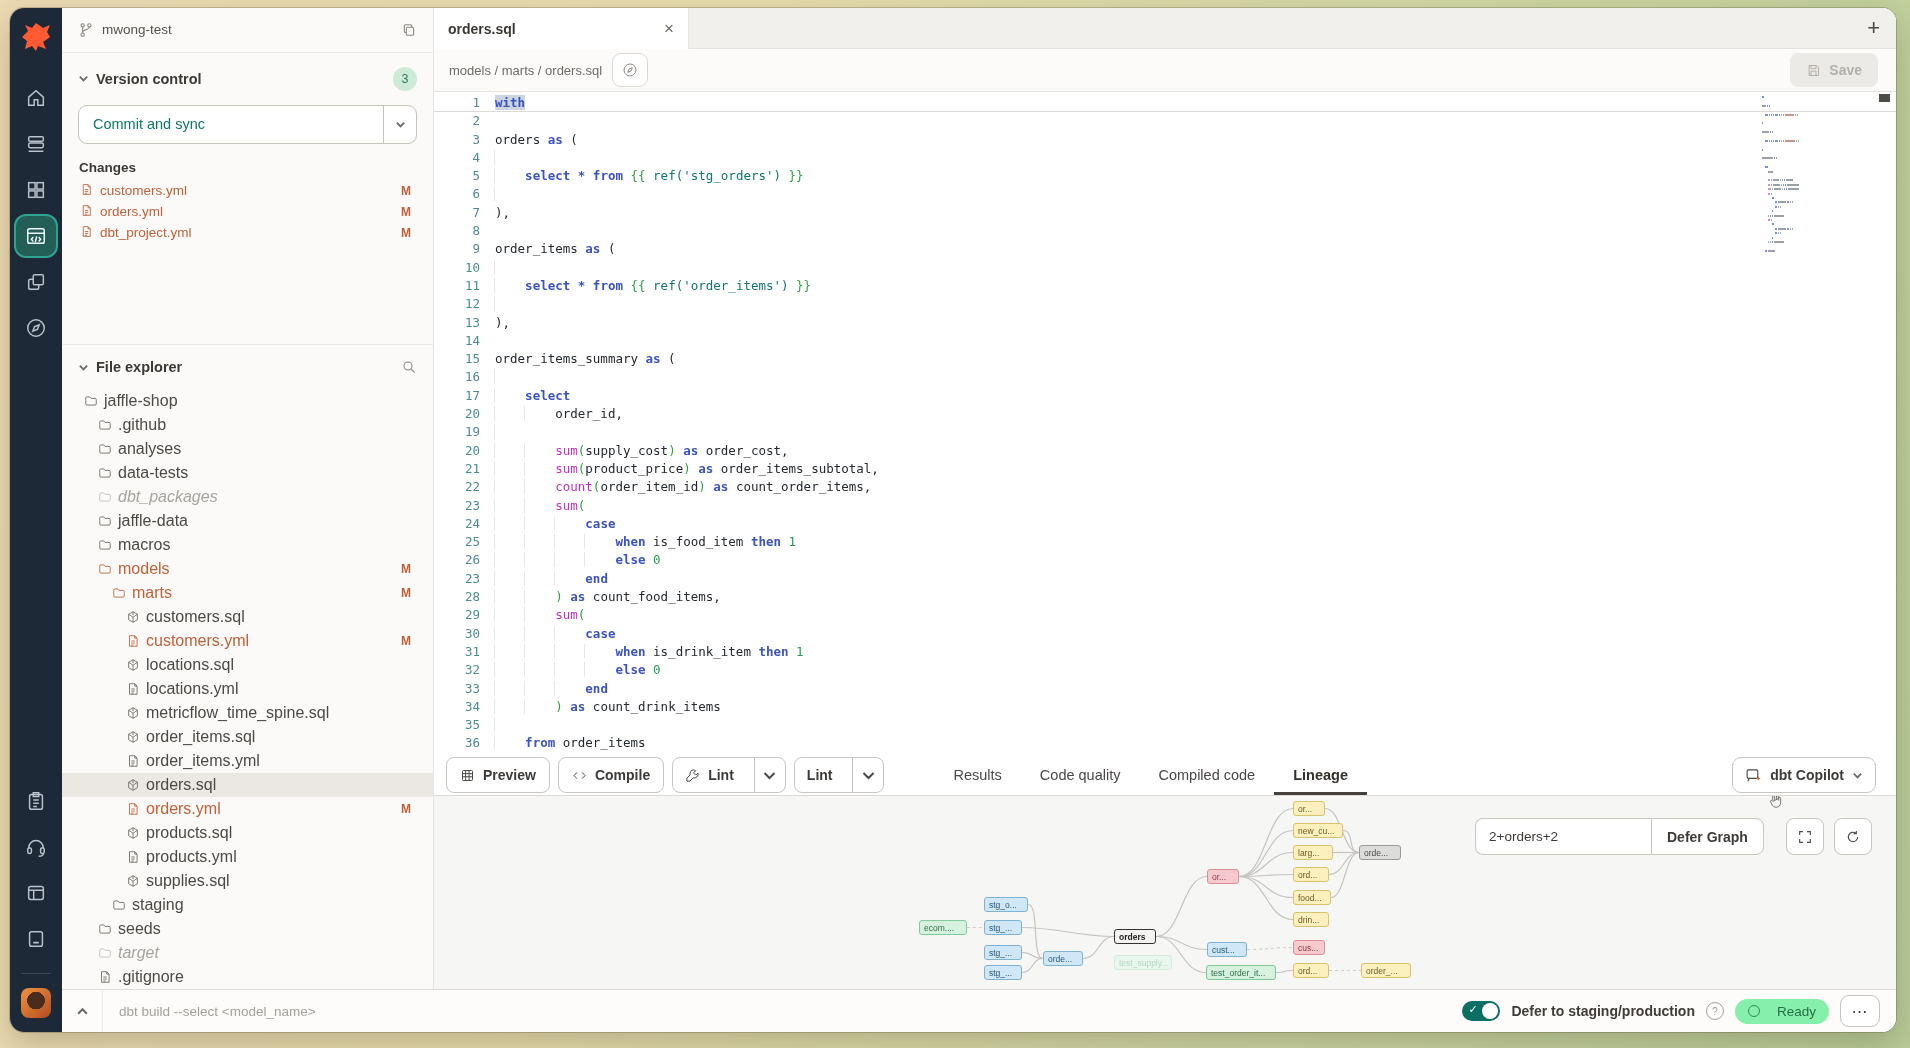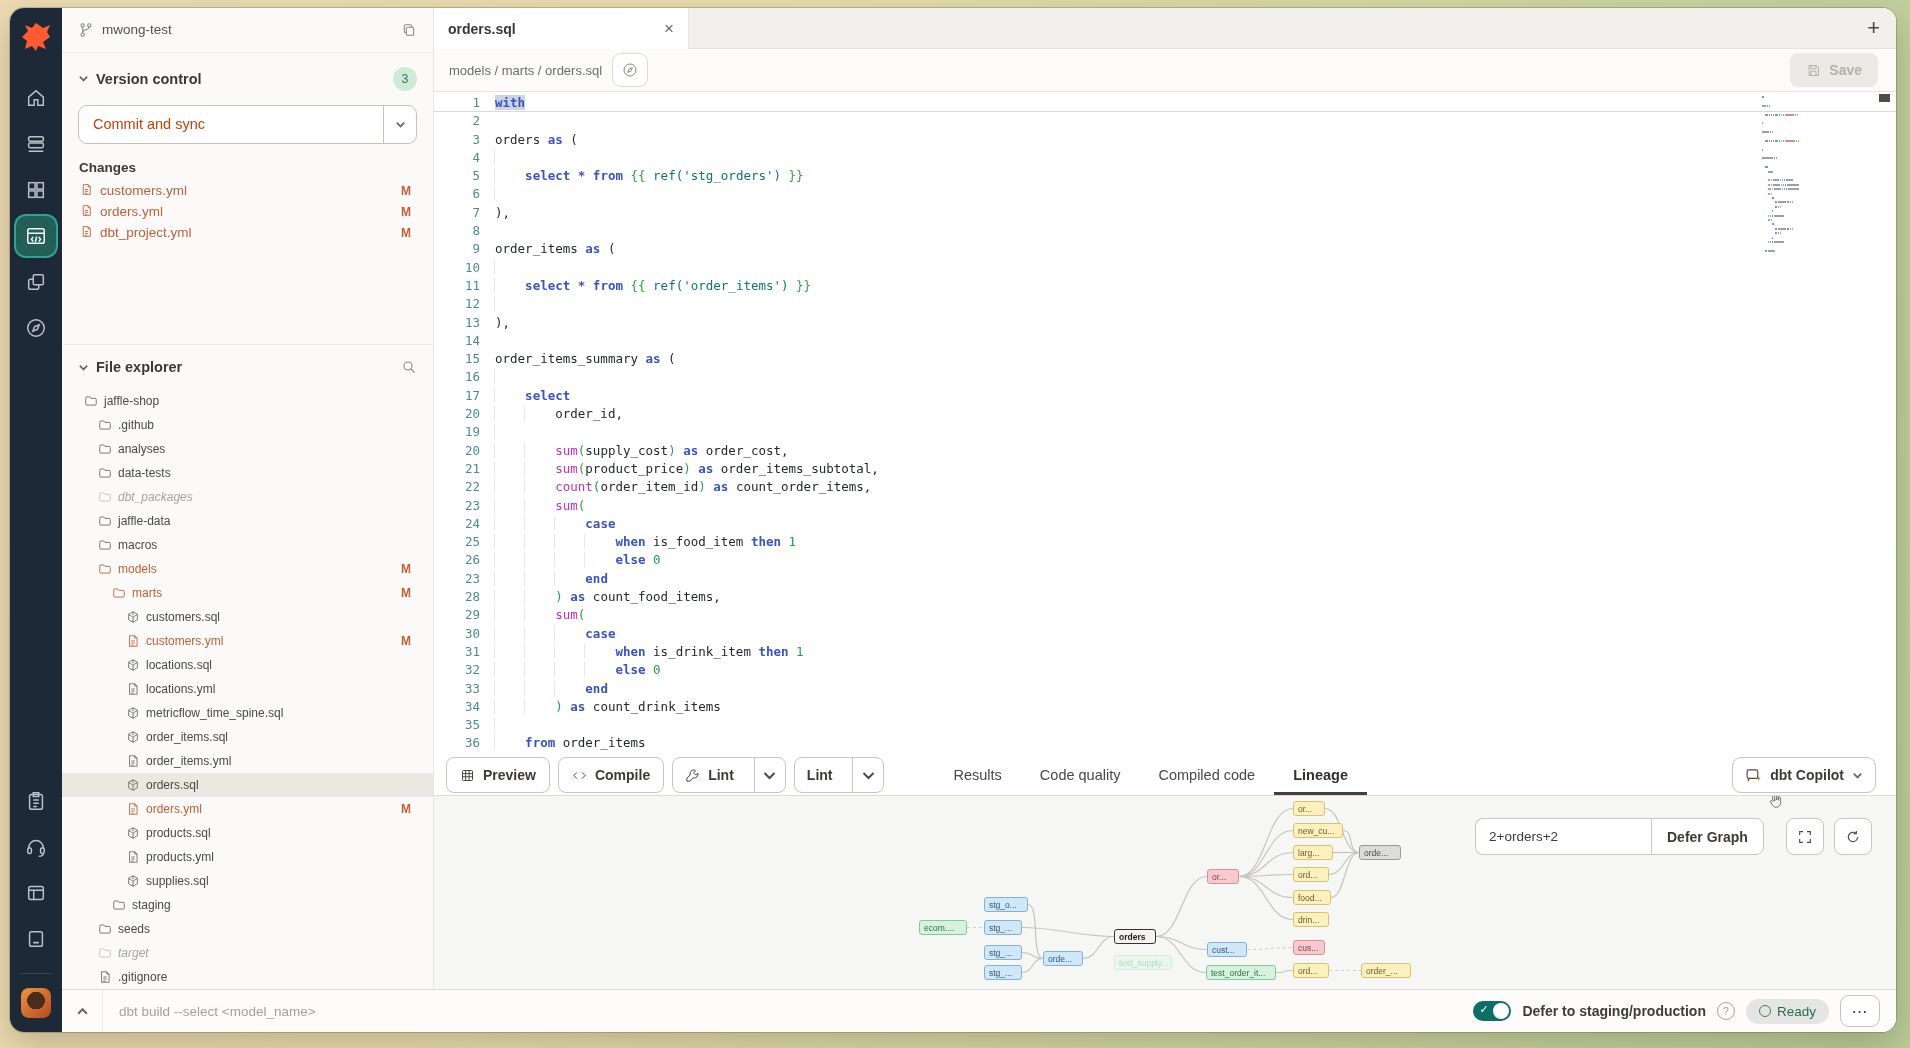--- a/index.html
+++ b/index.html
@@ -34,33 +34,33 @@
   .proj-row{height:44px;display:flex;align-items:center;padding:0 16px;gap:8px;border-bottom:1px solid #eceae6;}
   .proj-row .plabel{font-size:13.5px;color:#56524d;}
   .icon16 svg{width:16px;height:16px;stroke:#8b8781;fill:none;stroke-width:1.6;display:block;}
   .ml-auto{margin-left:auto;}
   .section-h{display:flex;align-items:center;gap:7px;padding:14px 16px 6px 16px;}
   .section-h .title{font-weight:bold;font-size:14.5px;color:#3c3935;}
   .chev svg{width:11px;height:11px;stroke:#6e6a64;fill:none;stroke-width:2;display:block;}
   .count-badge{margin-left:auto;width:24px;height:24px;border-radius:50%;background:#cdebd6;color:#38795a;
     font-size:12.5px;display:flex;align-items:center;justify-content:center;}
   .commit{margin:8px 16px 0 16px;height:38px;border:1px solid #c6c2bc;border-radius:9px;background:#fff;display:flex;overflow:hidden;cursor:pointer;}
-  .commit .cmain{flex:1;display:flex;align-items:center;padding-left:14px;font-size:14.5px;color:#c2410c;}
+  .commit .cmain{flex:1;display:flex;align-items:center;padding-left:14px;font-size:14.5px;color:#0f766e;}
   .commit .cchev{width:32px;border-left:1px solid #c6c2bc;display:flex;align-items:center;justify-content:center;}
   .changes-label{padding:16px 16px 5px 17px;font-size:13.5px;font-weight:bold;color:#3c3935;}
   .chg-row{height:21px;display:flex;align-items:center;gap:7px;padding-left:18px;cursor:pointer;}
   .chg-row .fname{font-size:13.5px;color:#bf6038;}
   .chg-row svg{width:13px;height:13px;stroke:#bf6038;fill:none;stroke-width:1.6;}
   .mbadge{margin-left:auto;margin-right:22px;color:#bf6038;font-weight:bold;font-size:12px;}
   .vc-spacer{height:102px;}
   .sb-divider{border-top:1px solid #eceae6;}
   
   .tree{padding-top:8px;}
   .tree-row{height:24px;display:flex;align-items:center;gap:6px;cursor:pointer;}
-  .tree-row .tlabel{font-size:12px;color:#4c4945;white-space:nowrap;}
+  .tree-row .tlabel{font-size:16px;color:#4c4945;white-space:nowrap;}
   .tree-row svg{width:14px;height:14px;stroke:#6e6a64;fill:none;stroke-width:1.5;flex:0 0 14px;}
   .tree-row.muted .tlabel{color:#a7a39d;font-style:italic;}
   .tree-row.muted svg{stroke:#c4c0ba;}
   .tree-row.mod .tlabel{color:#bf6038;}
   .tree-row.mod svg{stroke:#bf6038;}
   .tree-row.selected{background:#ebe8e4;}
   
   .main{flex:1;display:flex;flex-direction:column;min-width:0;background:#fff;}
   .tabbar{height:40px;background:#f2f0ed;display:flex;align-items:stretch;border-bottom:1px solid #e5e2df;}
   .tab{width:226px;background:#fff;display:flex;align-items:center;padding:0 14px;margin-bottom:-1px;border-right:1px solid #e9e6e3;}
@@ -127,21 +127,21 @@
   .sb-chevbtn{width:40px;display:flex;align-items:center;justify-content:center;cursor:pointer;}
   .sb-chevbtn svg{width:13px;height:13px;stroke:#6e6a64;fill:none;stroke-width:2;}
   .sb-vdiv{width:1px;height:42px;background:#eceae6;margin-right:16px;}
   .sb-cmd{font-size:13.5px;color:#a5a19b;}
   .sb-right{margin-left:auto;display:flex;align-items:center;gap:11px;margin-right:16px;}
   .toggle{width:38px;height:20px;border-radius:10px;background:#0d6e63;position:relative;cursor:pointer;}
   .toggle::after{content:"";position:absolute;right:2px;top:2px;width:16px;height:16px;border-radius:50%;background:#fff;}
   .toggle::before{content:"\2713";position:absolute;left:6px;top:2px;font-size:11px;color:#fff;}
   .defer-label{font-size:14px;font-weight:bold;color:#3f3c38;}
   .help{width:16px;height:16px;border-radius:50%;border:1.3px solid #a5a19b;color:#a5a19b;font-size:10.5px;display:flex;align-items:center;justify-content:center;}
-  .ready{height:25px;background:#e5e5e5;border-radius:14px;display:flex;align-items:center;gap:6px;padding:0 13px;cursor:pointer;}
+  .ready{height:25px;background:#86efac;border-radius:14px;display:flex;align-items:center;gap:17px;padding:0 13px;cursor:pointer;}
   .ready .dot{width:10px;height:10px;border-radius:50%;border:1.6px solid #2e8b57;}
   .ready .rtxt{font-size:13.5px;color:#256e47;}
   .more-btn{width:38px;height:30px;border:1px solid #c7c3be;border-radius:9px;background:#fff;display:flex;align-items:center;justify-content:center;font-size:16px;color:#3f3c38;letter-spacing:1px;cursor:pointer;}
 </style>
 </head>
 <body>
 
 <div id="window">
 
   <aside class="rail">

